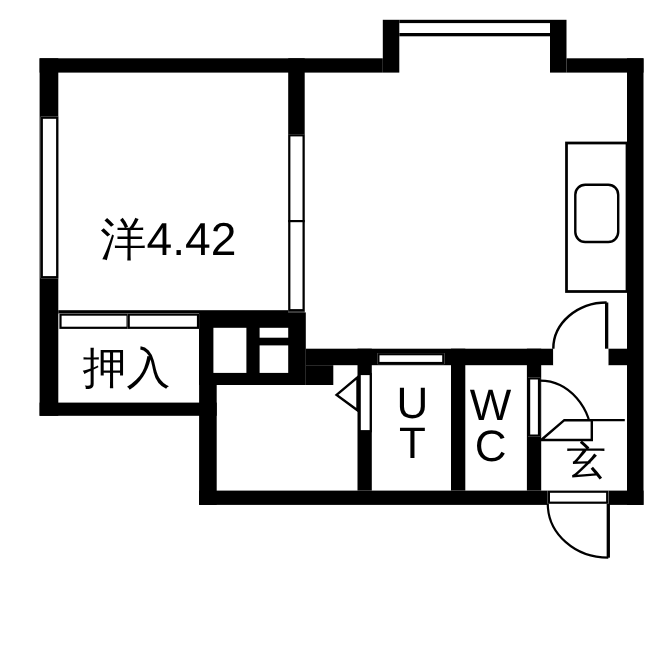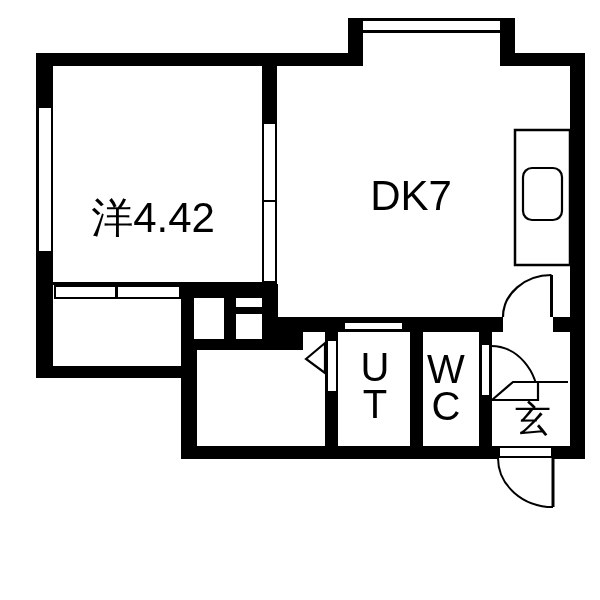--- a/index.html
+++ b/index.html
@@ -68,21 +68,21 @@
 
     <path d="M491,346 A47,54 0 0 1 538,400" fill="none" stroke="#000" stroke-width="2"></path>
     <path d="M492,400 L513,382 L538,382 L538,400 Z" fill="#fff" stroke="#000" stroke-width="2.2"></path>
     <line x1="538" y1="382" x2="568" y2="382" stroke="#000" stroke-width="2"></line>
 
     <line x1="553" y1="458" x2="553" y2="507" stroke="#000" stroke-width="3"></line>
     <path d="M498,458 A55,49 0 0 0 553,507" fill="none" stroke="#000" stroke-width="2"></path>
   </svg>
 
   <div class="label" style="left:153px;top:172px;font-size:42px;margin-top:46px;">洋4.42</div>
-  <div class="label" style="left:411px;top:196px;font-size:42px;">DK7</div>
+  <div class="label" style="left:115px;top:335px;font-size:40px;">押入</div>
   <div class="label" style="left:375px;top:386px;font-size:40px;">
     <span class="stack">U</span>
     <span class="stack">T</span>
   </div>
   <div class="label" style="left:446px;top:388px;font-size:40px;">
     <span class="stack">W</span>
     <span class="stack">C</span>
   </div>
   <div class="label" style="left:533px;top:419px;font-size:36px;">玄</div>
 

